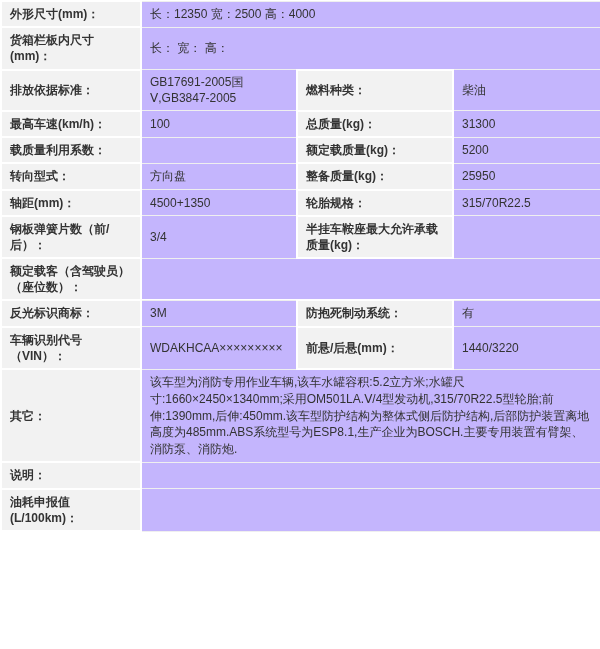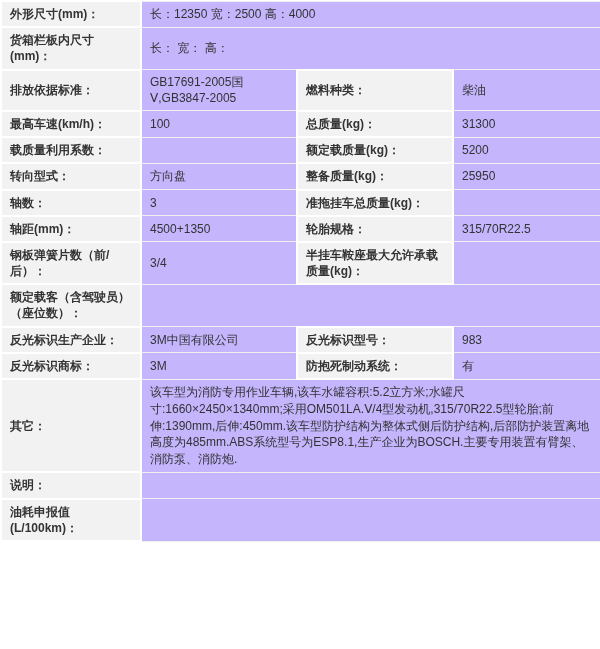--- a/index.html
+++ b/index.html
@@ -71,52 +71,46 @@
     <td class="lbl">额定载质量(kg)：</td>
     <td class="val">5200</td>
   </tr>
   <tr>
     <td class="lbl">转向型式：</td>
     <td class="val">方向盘</td>
     <td class="lbl">整备质量(kg)：</td>
     <td class="val">25950</td>
   </tr>
   <tr>
-    <td class="lbl">轴数：</td>
-    <td class="val">3</td>
-    <td class="lbl">准拖挂车总质量(kg)：</td>
-    <td class="val"></td>
-  </tr>
-  <tr>
     <td class="lbl">轴距(mm)：</td>
     <td class="val">4500+1350</td>
     <td class="lbl">轮胎规格：</td>
     <td class="val">315/70R22.5</td>
   </tr>
   <tr>
     <td class="lbl">钢板弹簧片数（前/后）：</td>
     <td class="val">3/4</td>
     <td class="lbl">半挂车鞍座最大允许承载质量(kg)：</td>
     <td class="val"></td>
   </tr>
   <tr>
     <td class="lbl">额定载客（含驾驶员）（座位数）：</td>
     <td class="val" colspan="3"></td>
   </tr>
   <tr>
-    <td class="lbl">反光标识生产企业：</td>
-    <td class="val">3M中国有限公司</td>
-    <td class="lbl">反光标识型号：</td>
-    <td class="val">983</td>
-  </tr>
-  <tr>
     <td class="lbl">反光标识商标：</td>
     <td class="val">3M</td>
     <td class="lbl">防抱死制动系统：</td>
     <td class="val">有</td>
+  </tr>
+  <tr>
+    <td class="lbl">车辆识别代号（VIN）：</td>
+    <td class="val">WDAKHCAA×××××××××</td>
+    <td class="lbl">前悬/后悬(mm)：</td>
+    <td class="val">1440/3220</td>
   </tr>
   <tr>
     <td class="lbl">其它：</td>
     <td class="val other-text" colspan="3">该车型为消防专用作业车辆,该车水罐容积:5.2立方米;水罐尺寸:1660×2450×1340mm;采用OM501LA.Ⅴ/4型发动机,315/70R22.5型轮胎;前伸:1390mm,后伸:450mm.该车型防护结构为整体式侧后防护结构,后部防护装置离地高度为485mm.ABS系统型号为ESP8.1,生产企业为BOSCH.主要专用装置有臂架、消防泵、消防炮.</td>
   </tr>
   <tr>
     <td class="lbl">说明：</td>
     <td class="val" colspan="3"></td>
   </tr>
   <tr>

